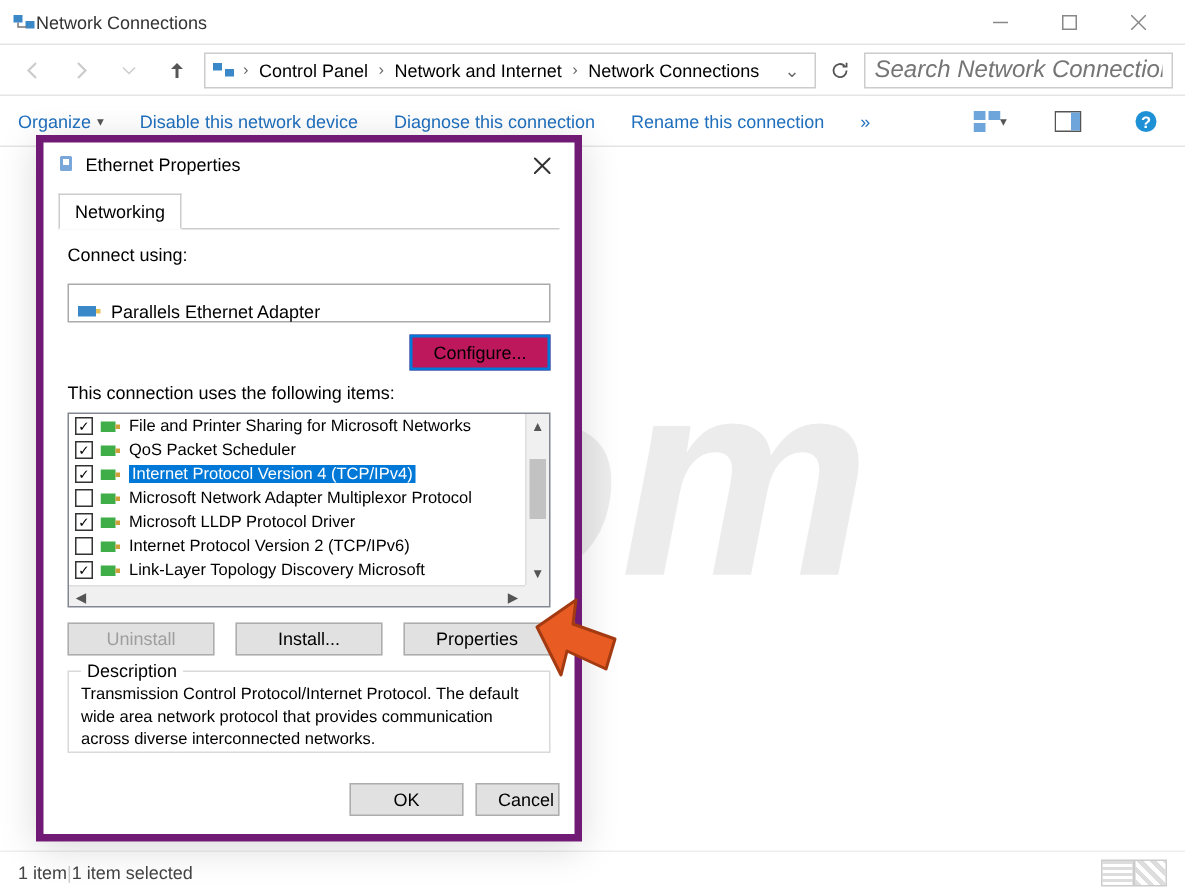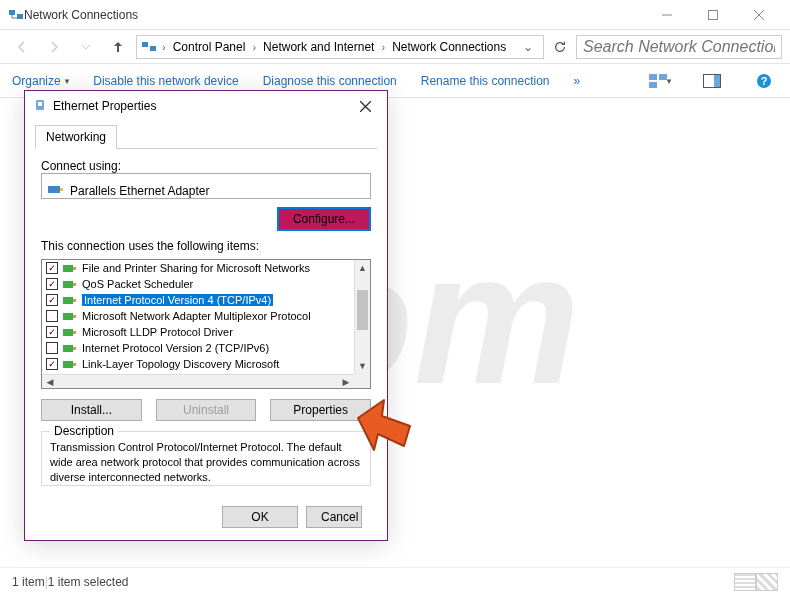--- a/index.html
+++ b/index.html
@@ -29,29 +29,29 @@
 .cmdbar .spacer { flex: 1; }
 .cmdbar .util { width: 28px; height: 24px; display: flex; align-items: center; justify-content: center; }
 .dd-caret { font-size: 9px; color: #555; }
 
 
 .statusbar { position: absolute; bottom: 0; left: 0; right: 0; height: 28px; display: flex; align-items: center; padding: 0 12px; color: #444; border-top: 1px solid #eee; }
 .statusbar .spacer { flex: 1; }
 .view-btn { width: 22px; height: 18px; border: 1px solid #ccc; background: repeating-linear-gradient(to bottom, #ddd 0 2px, #fff 2px 4px); }
 
 
-.dialog { position: absolute; left: 24px; top: 90px; width: 364px; border: 1px solid #701a75; background: #fff; box-shadow: 0 4px 24px rgba(0,0,0,0.15); }
+.dialog { position: absolute; left: 24px; top: 90px; width: 364px; border: 5px solid #701a75; background: #fff; box-shadow: 0 4px 24px rgba(0,0,0,0.15); }
 .dlg-title { height: 30px; display: flex; align-items: center; padding: 0 8px; font-size: 12px; }
 .dlg-title .spacer { flex: 1; }
 .dlg-title .close { width: 28px; height: 28px; display: flex; align-items: center; justify-content: center; }
 .dlg-body { padding: 4px 10px 10px; }
 .tab-strip { display: flex; border-bottom: 1px solid #ccc; }
 .tab { border: 1px solid #ccc; border-bottom: 1px solid #fff; padding: 4px 10px; margin-bottom: -1px; background: #fff; font-size: 12px; }
 .section { padding: 10px 6px 0; font-size: 12px; }
-.adapter-box { margin-top: 0; border: 1px solid #aaa; height: 26px; display: flex; align-items: flex-end; padding: 0 6px; gap: 6px; }
+.adapter-box { margin-top: 12px; border: 1px solid #aaa; height: 26px; display: flex; align-items: flex-start; padding: 11px 6px; gap: 6px; }
 .btn { border: 1px solid #adadad; background: #e1e1e1; padding: 3px 14px; font-size: 12px; cursor: default; }
 .btn.primary { border: 2px solid #0078d7; background: #be185d; margin-left: 32px; }
 .btn.disabled { color: #9e9e9e; }
 .btn-row { display: flex; justify-content: flex-end; margin-top: 8px; }
 .list-box { margin-top: 6px; border: 1px solid #828790; height: 130px; position: relative; background: #fff; }
 .list-inner { position: absolute; inset: 0 16px 14px 0; overflow: hidden; }
 .list-row { display: flex; align-items: center; height: 16px; padding: 0 4px; gap: 5px; font-size: 11px; white-space: nowrap; }
 .list-row .cb { width: 12px; height: 12px; border: 1px solid #333; display: flex; align-items: center; justify-content: center; font-size: 9px; line-height: 1; }
 .list-row .nic { width: 14px; height: 10px; }
 .list-row.selected .lbl { background: #0078d7; color: #fff; padding: 0 2px; }
@@ -59,21 +59,21 @@
 .vscroll .arrow { height: 16px; display: flex; align-items: center; justify-content: center; color: #555; font-size: 9px; }
 .vscroll .thumb { position: absolute; left: 2px; right: 2px; top: 30px; height: 40px; background: #c2c2c2; }
 .hscroll { position: absolute; left: 0; right: 16px; bottom: 0; height: 14px; background: #f0f0f0; border-top: 1px solid #ddd; display: flex; justify-content: space-between; }
 .hscroll .arrow { width: 16px; display: flex; align-items: center; justify-content: center; color: #555; font-size: 9px; }
 .corner { position: absolute; right: 0; bottom: 0; width: 16px; height: 14px; background: #f0f0f0; }
 .btn-row3 { display: flex; gap: 14px; margin-top: 10px; }
 .btn-row3 .btn { flex: 1; text-align: center; }
 .desc-group { margin-top: 10px; border: 1px solid #d9d9d9; padding: 8px 8px 0; position: relative; }
 .desc-group .legend { position: absolute; top: -8px; left: 8px; background: #fff; padding: 0 4px; font-size: 12px; }
 .desc-group .text { font-size: 11px; line-height: 1.35; }
-.dlg-footer { display: flex; justify-content: flex-end; gap: 8px; padding: 10px 25px 12px 10px; }
+.dlg-footer { display: flex; justify-content: flex-end; gap: 8px; padding: 10px 10px 12px 10px; }
 
 
 .pointer { position: absolute; left: 352px; top: 396px; width: 64px; height: 64px; }
 
 
 .wm { position: absolute; left: 80px; right: -40px; top: 140px; bottom: 100px; pointer-events: none; opacity: 0.07; display: flex; align-items: center; }
 .wm svg { width: 100%; height: 100%; }
 
 
 .nc-icon { width: 16px; height: 16px; }
@@ -298,22 +298,22 @@
           <div class="arrow" style="position:absolute;bottom:0;left:0;right:0">▼</div>
         </div>
         <div class="hscroll">
           <div class="arrow">◀</div>
           <div class="arrow">▶</div>
         </div>
         <div class="corner"></div>
       </div>
 
       <div class="btn-row3">
+        <button class="btn disabled">Uninstall</button>
         <button class="btn">Install...</button>
-        <button class="btn disabled">Uninstall</button>
         <button class="btn">Properties</button>
       </div>
 
       <div class="desc-group">
         <span class="legend">Description</span>
         <div class="text">Transmission Control Protocol/Internet Protocol. The default wide area network protocol that provides communication across diverse interconnected networks.</div>
       </div>
     </div>
   </div>
   <div class="dlg-footer">

